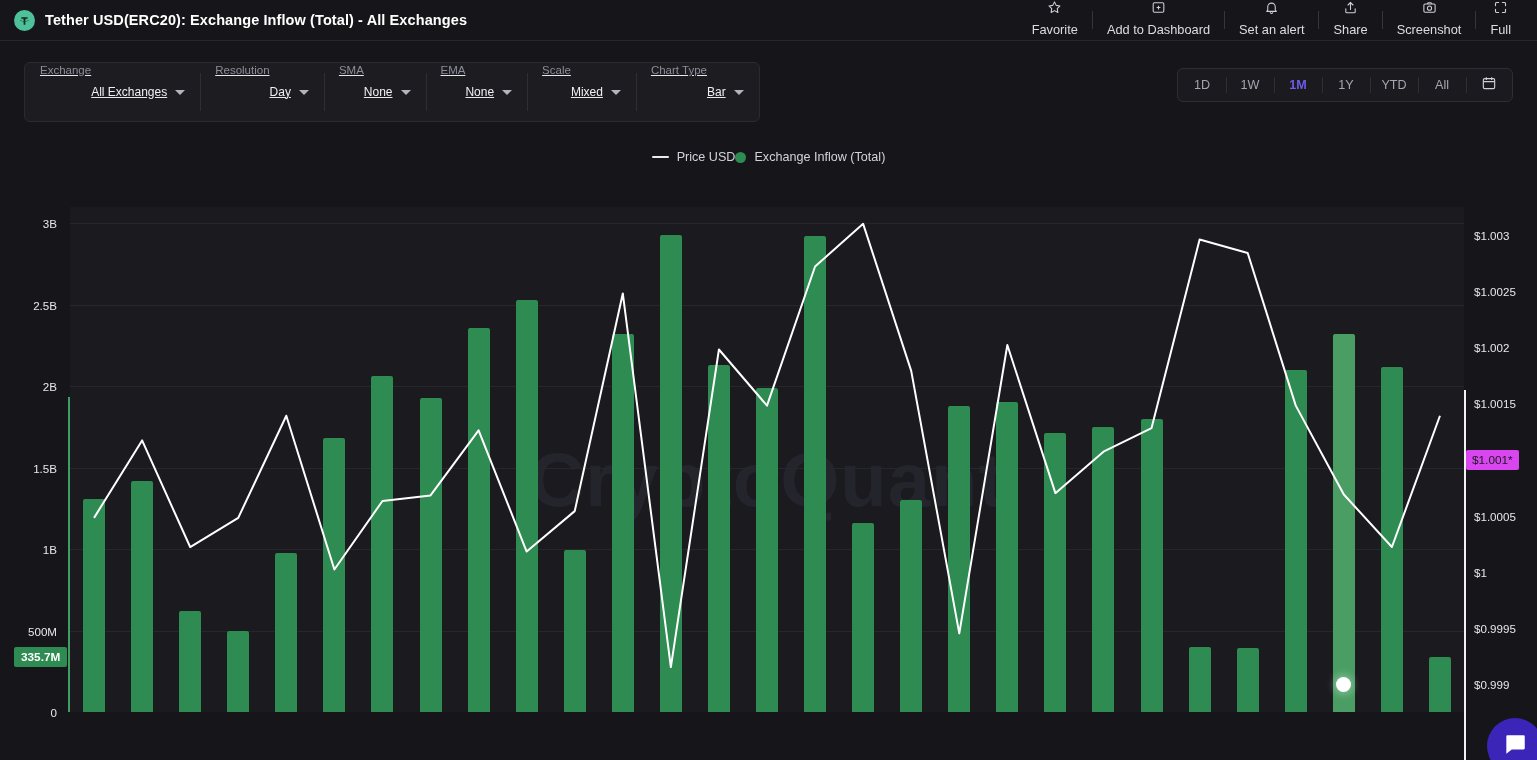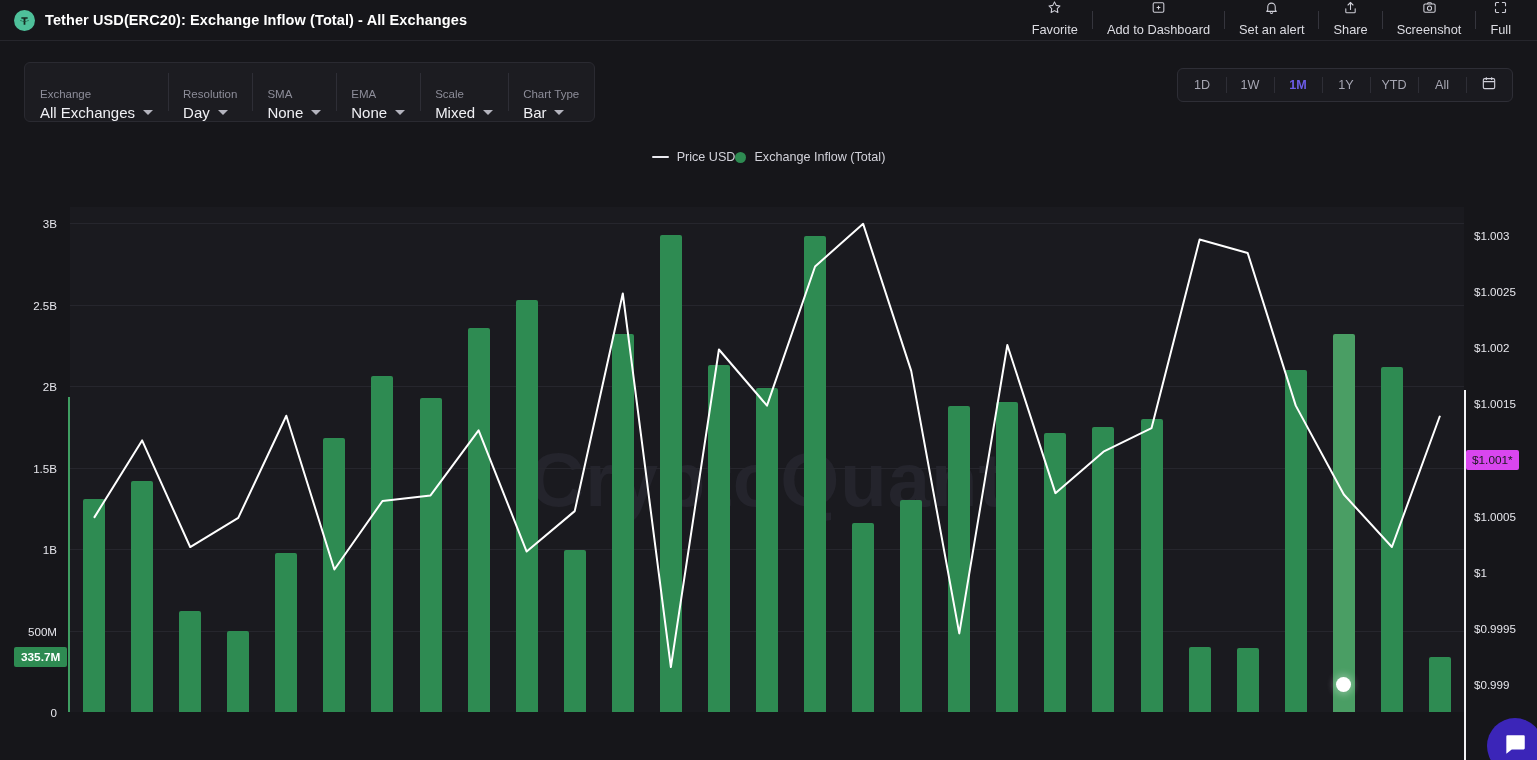--- a/index.html
+++ b/index.html
@@ -38,29 +38,29 @@
   .hdr-sep { width:1px; height:18px; background:#35353d; }
   .hdr-ico { width:15px; height:15px; display:block; flex:0 0 auto; }
 
   
   .controls {
     position:absolute; left:24px; top:62px;
     height:60px; display:flex; align-items:stretch;
     background:#1c1c21; border:1px solid #2a2a31; border-radius:6px;
   }
   .ctrl {
-    display:flex; flex-direction:column; justify-content:flex-end;
-    padding:0 15px; position:relative; cursor:pointer; min-width:60px;
+    display:flex; flex-direction:row; justify-content:flex-end;
+    padding:0 15px; position:relative; cursor:pointer; min-width:60px;text-decoration:underline;
   }
   .ctrl + .ctrl::before {
     content:""; position:absolute; left:0; top:10px; bottom:10px; width:1px; background:#2e2e36;
   }
   .ctrl-label { font-size:11.5px; color:#8d8d99; line-height:15px; margin-bottom:2px; white-space:nowrap; }
   .ctrl-valrow { display:flex; align-items:center; gap:8px; }
-  .ctrl-value { font-size:15px; color:#f0f0f4; font-weight:500; line-height:17px; white-space:nowrap; }
+  .ctrl-value { font-size:12px; color:#f0f0f4; font-weight:500; line-height:17px; white-space:nowrap; }
   .caret {
     width:0; height:0; border-left:5px solid transparent; border-right:5px solid transparent;
     border-top:5.5px solid #b4b4be;
   }
 
   
   .ranges {
     position:absolute; right:24px; top:68px;
     height:34px; display:flex; align-items:stretch;
     border:1px solid #2e2e36; border-radius:6px; background:#1a1a1f;

